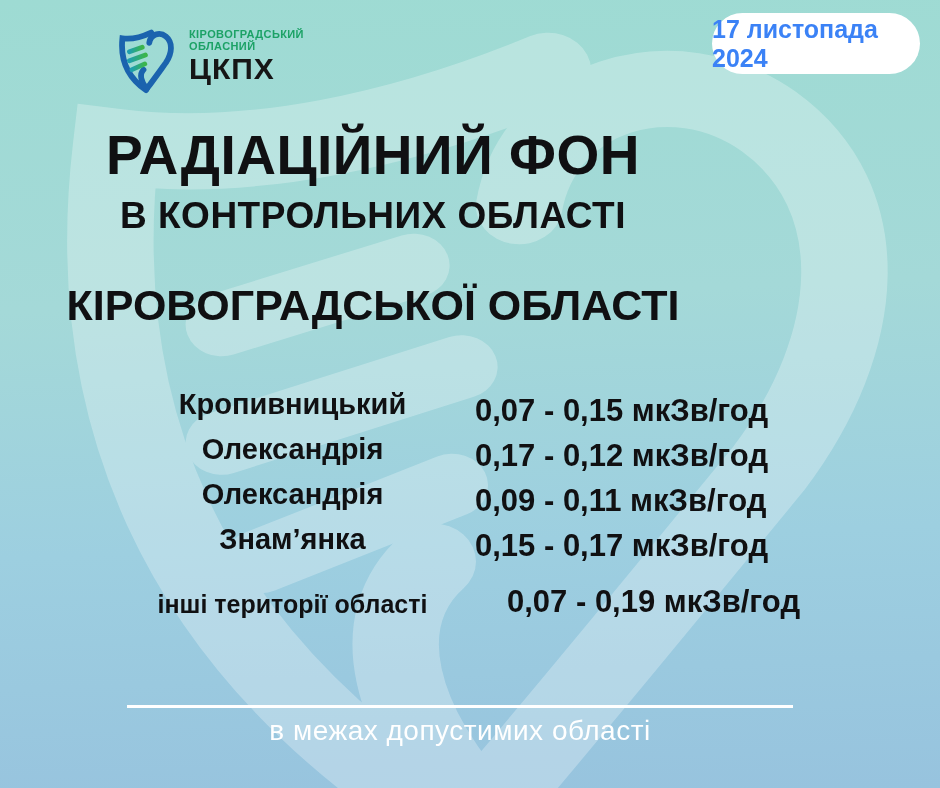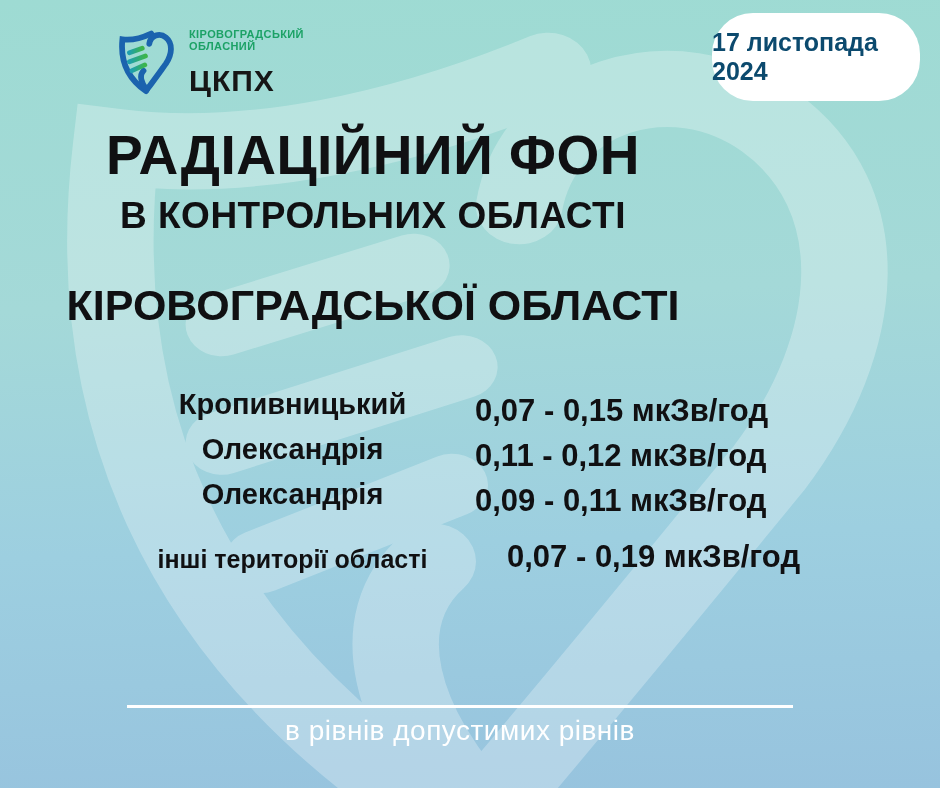--- a/index.html
+++ b/index.html
@@ -12,30 +12,30 @@
     position:relative; width:940px; height:788px; overflow:hidden;
     background:linear-gradient(178deg,#9edbd3 0%,#a4d9d8 38%,#9dcfe0 68%,#97c3de 100%);
   }
   
   .watermark {
     position:absolute; left:20px; top:20px; width:960px; height:880px;
     opacity:.27; pointer-events:none;
   }
   
   .header { position:absolute; left:0; top:0; width:940px; height:110px; }
-  .logo { position:absolute; left:116px; top:28px; display:flex; align-items:center; gap:9px; }
+  .logo { position:absolute; left:116px; top:28px; display:flex; gap:9px; }
   .logo-icon { width:64px; height:68px; }
   .logo-text { display:flex; flex-direction:column; }
   .org-line { font-size:11px; line-height:12px; font-weight:700; letter-spacing:.4px; color:#1ca266; }
-  .org-abbr { font-size:30px; line-height:32px; font-weight:700; letter-spacing:1px; color:#161616; margin-top:13px; }
+  .org-abbr { font-size:30px; line-height:32px; font-weight:700; letter-spacing:1px; color:#161616; margin-top:1px; }
   .date-pill {
-    position:absolute; right:20px; top:13px; width:208px; height:88px;
+    position:absolute; right:20px; top:13px; width:208px; height:61px;
     background:#ffffff; border-radius:41px;
     display:flex; align-items:center; justify-content:center;
-    font-size:25px; font-weight:700; color:#0c4a6e; letter-spacing:0px;
+    font-size:25px; font-weight:700; color:#3b82f6; letter-spacing:0px;
   }
   
   .title { position:absolute; left:0; top:122px; width:746px; text-align:center; color:#101012; }
   .t1 { font-size:55px; line-height:66px; font-weight:700; letter-spacing:.5px; }
   .t2 { font-size:37px; line-height:56px; font-weight:700; letter-spacing:.5px; }
   .t3 { font-size:43px; line-height:52px; font-weight:700; letter-spacing:0px;margin-top:35px; }
   
   .rows { position:absolute; left:110px; top:388px; width:730px; color:#101012; }
   .row { display:flex; height:45px; align-items:flex-start;text-align:center; }
   .row .loc { width:365px; font-size:29px; font-weight:700; white-space:nowrap; }
@@ -97,30 +97,34 @@
     <div class="t3">КІРОВОГРАДСЬКОЇ ОБЛАСТІ</div>
   </div>
 
   <div class="rows">
     <div class="row">
       <span class="loc">Кропивницький</span>
       <span class="val">0,07 - 0,15 мкЗв/год</span>
     </div>
     <div class="row">
       <span class="loc">Олександрія</span>
-      <span class="val">0,11 - 0,12 мкЗв/год</span>
+      <span class="val">0,17 - 0,12 мкЗв/год</span>
     </div>
     <div class="row">
       <span class="loc">Олександрія</span>
       <span class="val">0,09 - 0,11 мкЗв/год</span>
+    </div>
+    <div class="row">
+      <span class="loc">Знам’янка</span>
+      <span class="val">0,15 - 0,17 мкЗв/год</span>
     </div>
     <div class="row small">
       <span class="loc">інші території області</span>
       <span class="val">0,07 - 0,19 мкЗв/год</span>
     </div>
   </div>
 
   <div class="footer">
     <div class="rule"></div>
-    <div class="note">в рівнів допустимих рівнів</div>
+    <div class="note">в межах допустимих області</div>
   </div>
 
 </div>
 
 </body></html>

